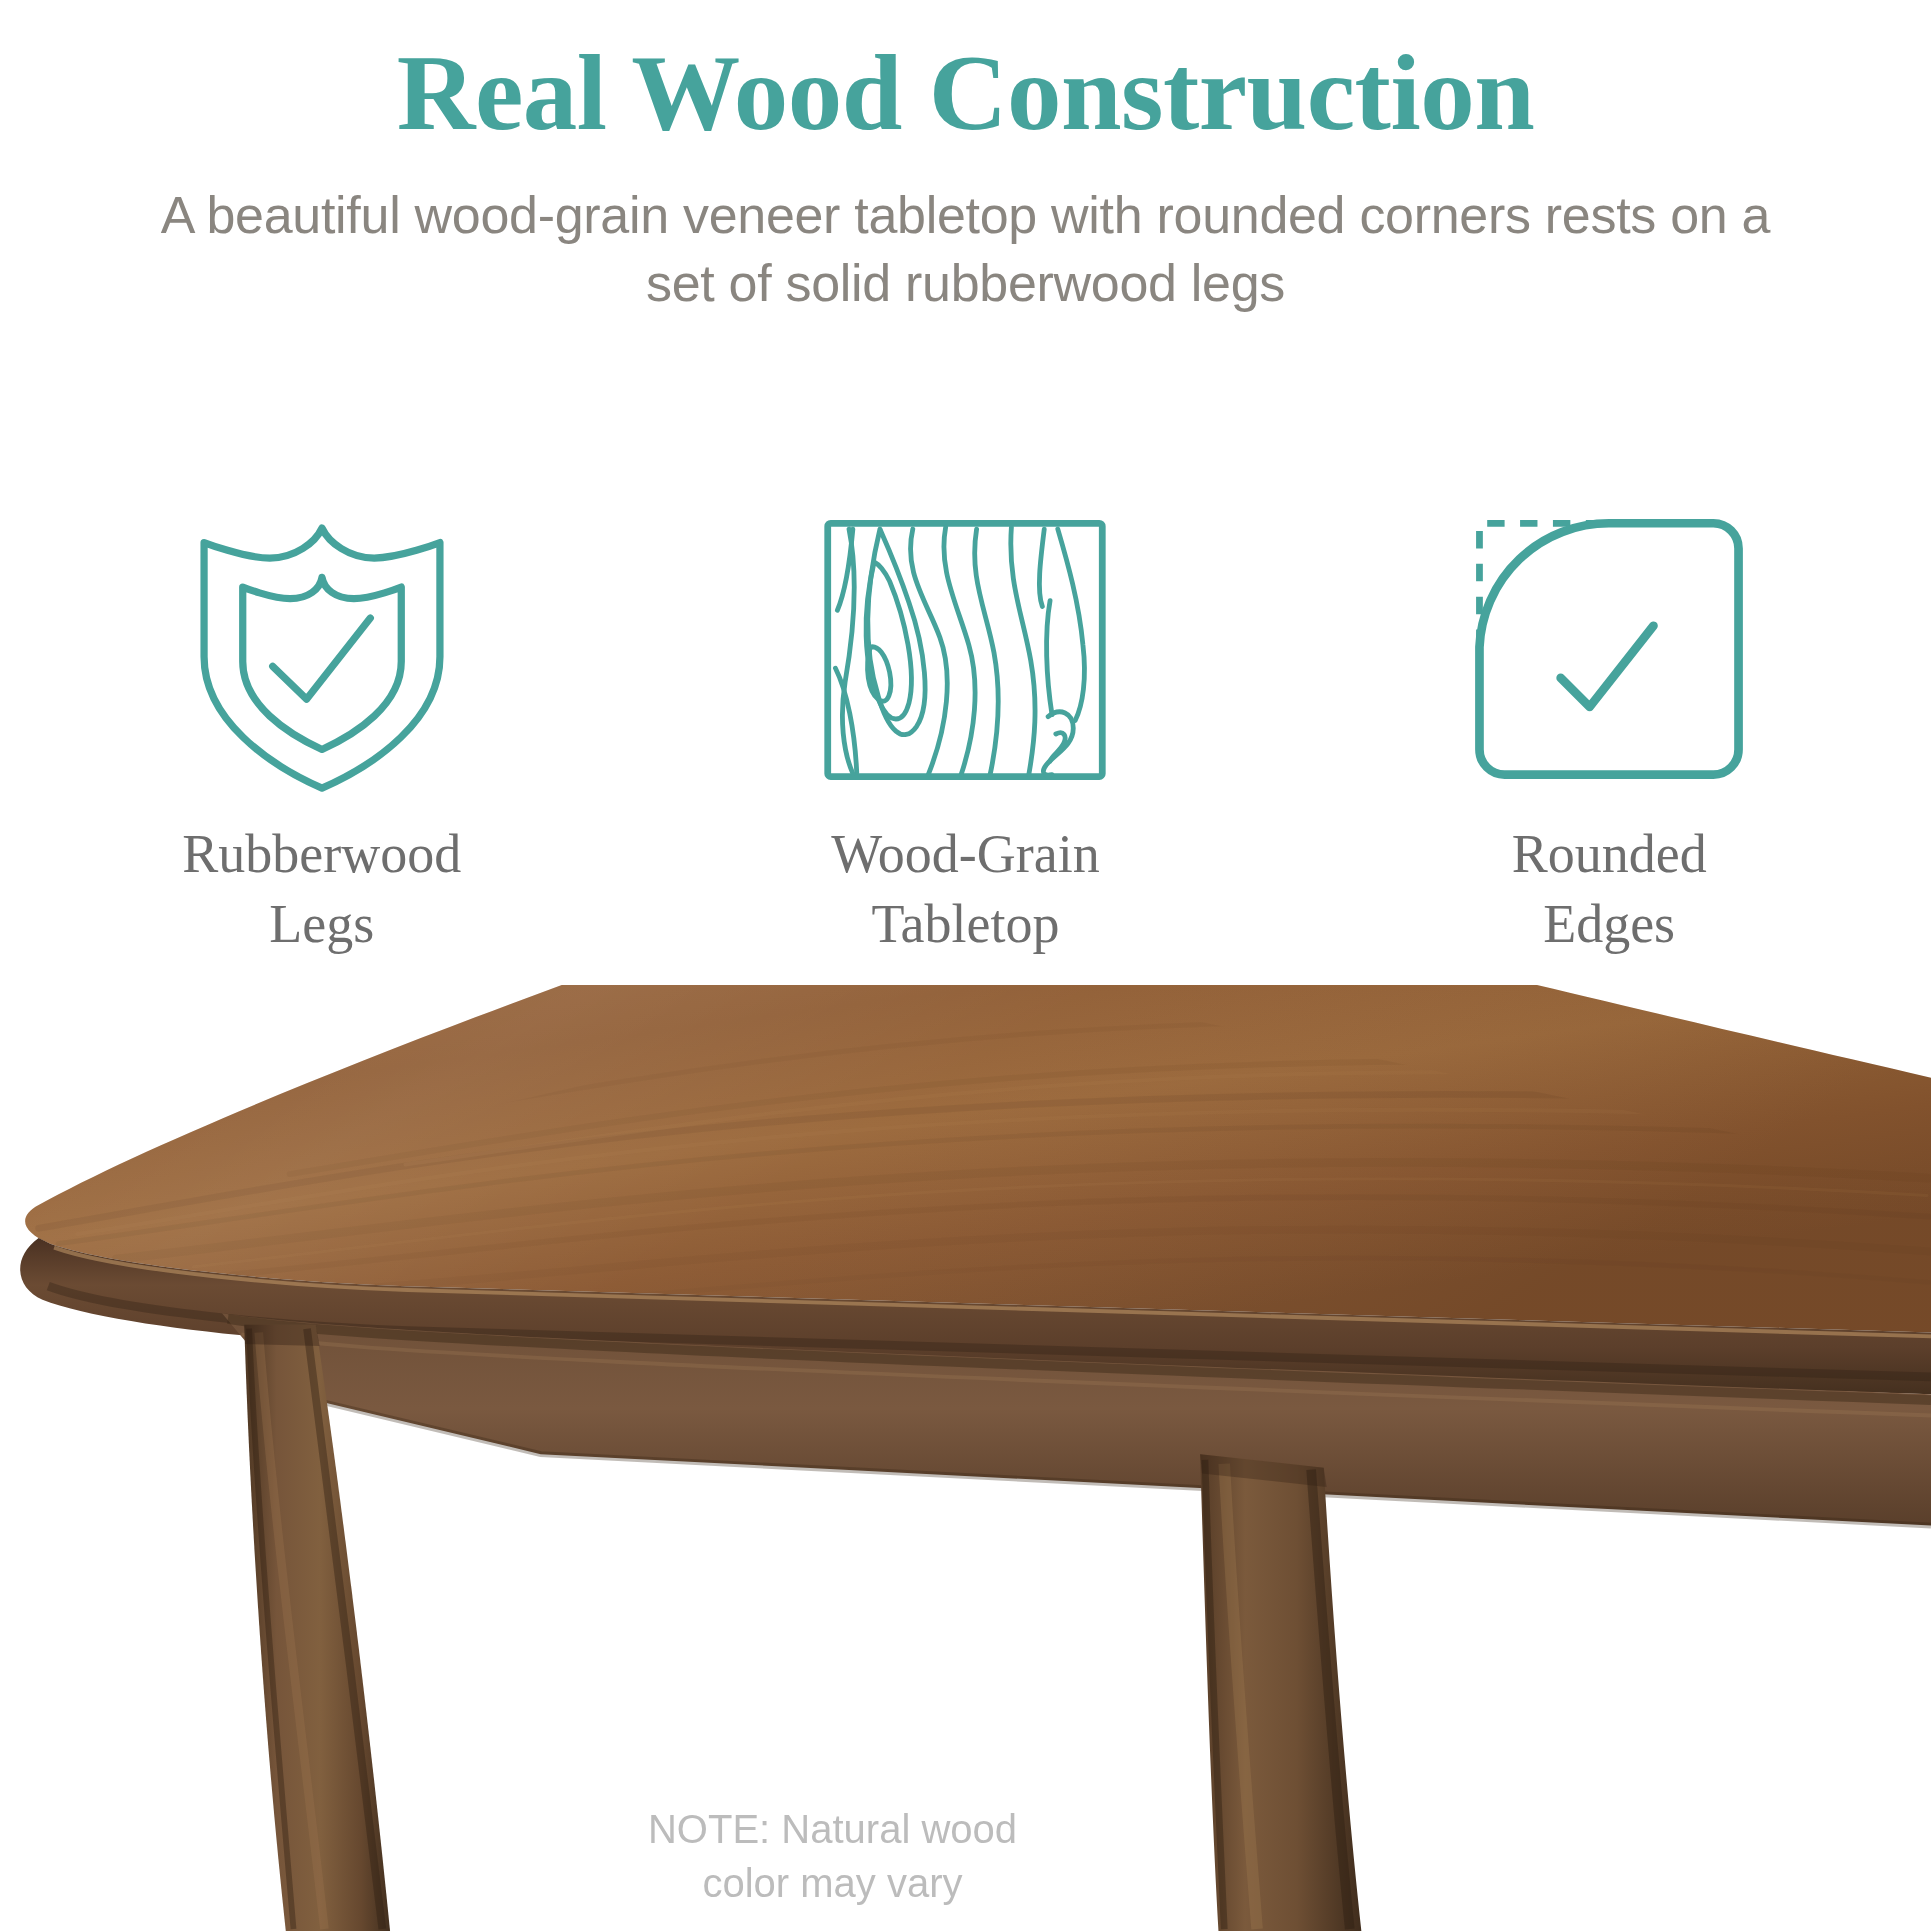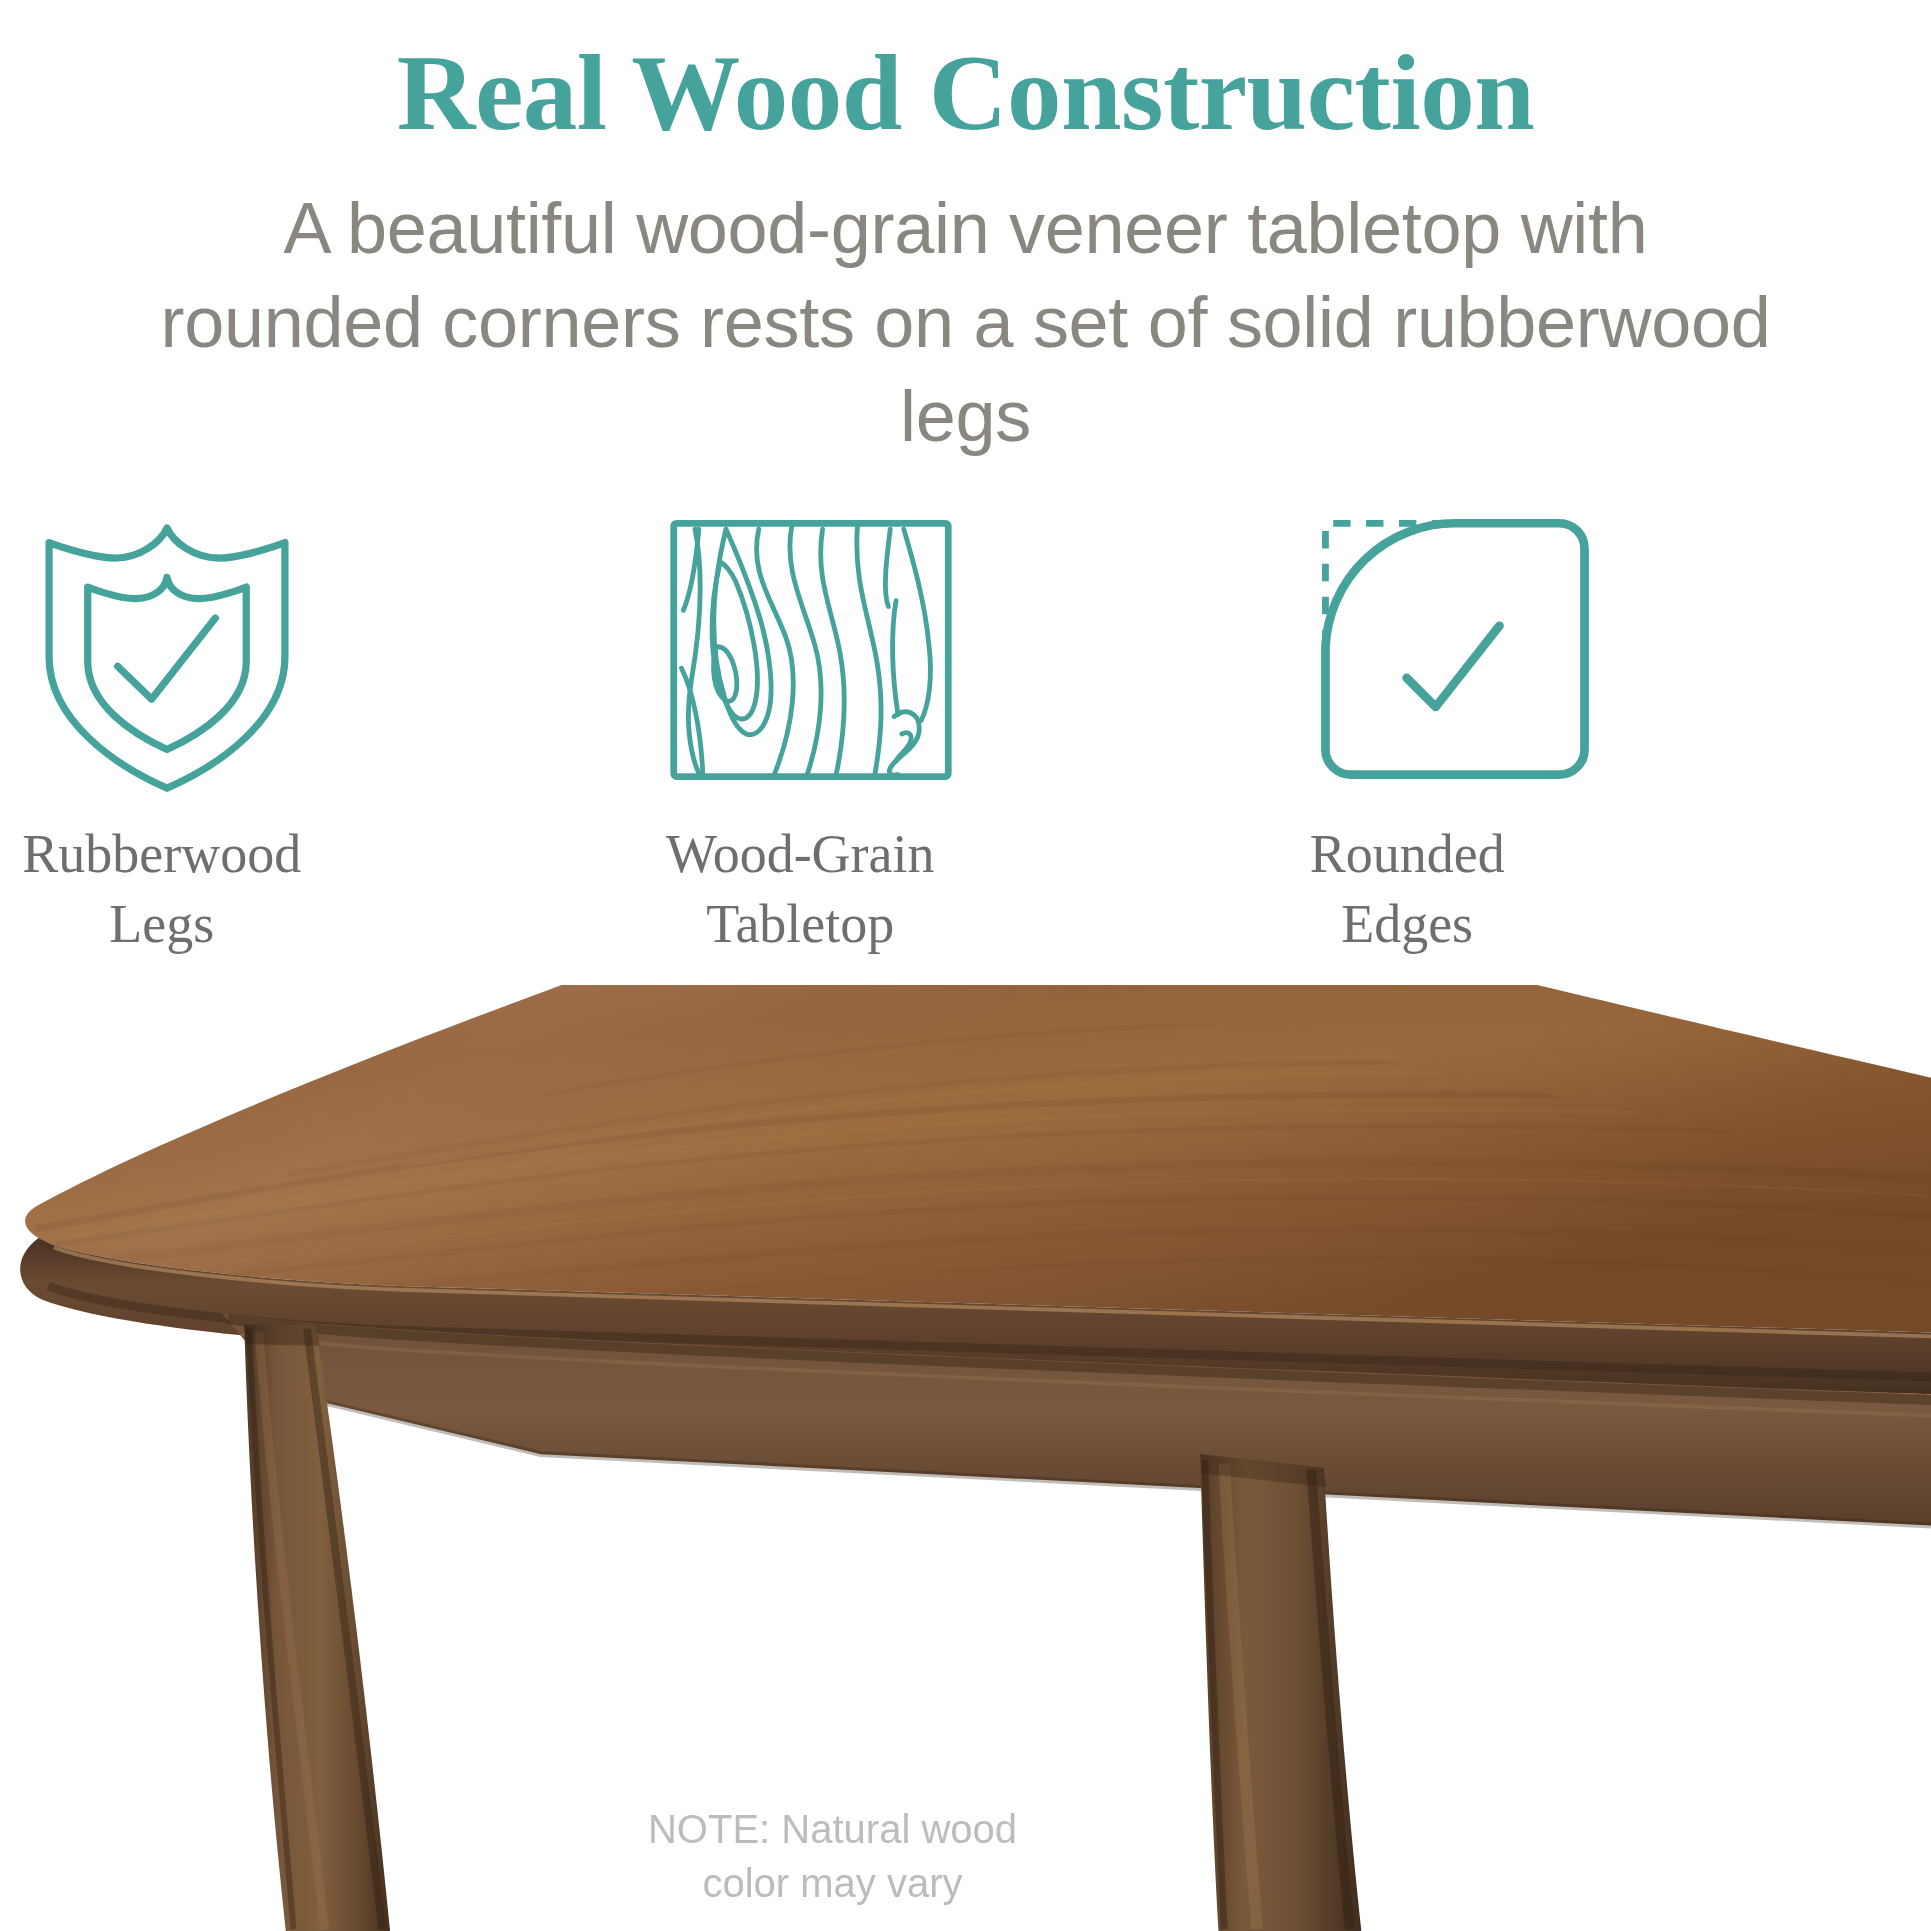--- a/index.html
+++ b/index.html
@@ -21,36 +21,36 @@
     line-height:1.04;
     color:#46A39C;
     letter-spacing:-0.5px;
   }
 
   #subtitle {
     margin:33px auto 0;
     width:1641px;
     font-family:"Liberation Sans", sans-serif;
     font-weight:300;
-    font-size:72px;
+    font-size:52px;
     line-height:1.30;
     color:#8A8680;
     letter-spacing:-0.3px;
   }
 
   
   #features {
     position:absolute;
     top:502px; left:0;
     width:1931px;
     display:flex;
     justify-content:space-around;
     align-items:flex-start;
   }
-  .feature { width:599px; display:flex; flex-direction:column; align-items:flex-start; }
+  .feature { width:599px; display:flex; flex-direction:column; align-items:center; }
   .feature-icon { width:290px; height:290px; display:block; }
   .feature-label {
     margin-top:27px;
     font-family:"Liberation Serif", serif;
     font-size:54px;
     line-height:1.30;
     color:#6E6E6E;
     text-align:center;
     white-space:pre-line;
   }

